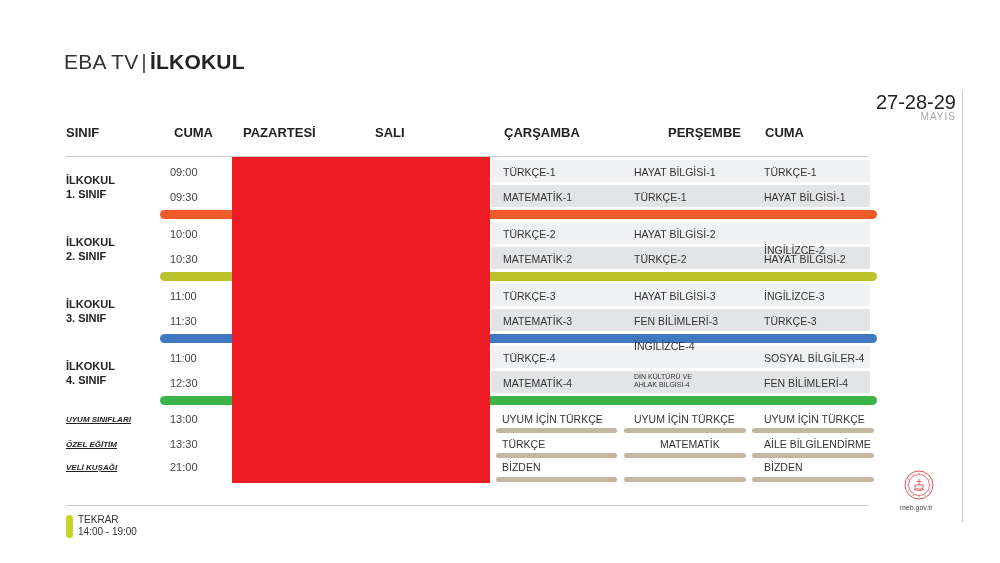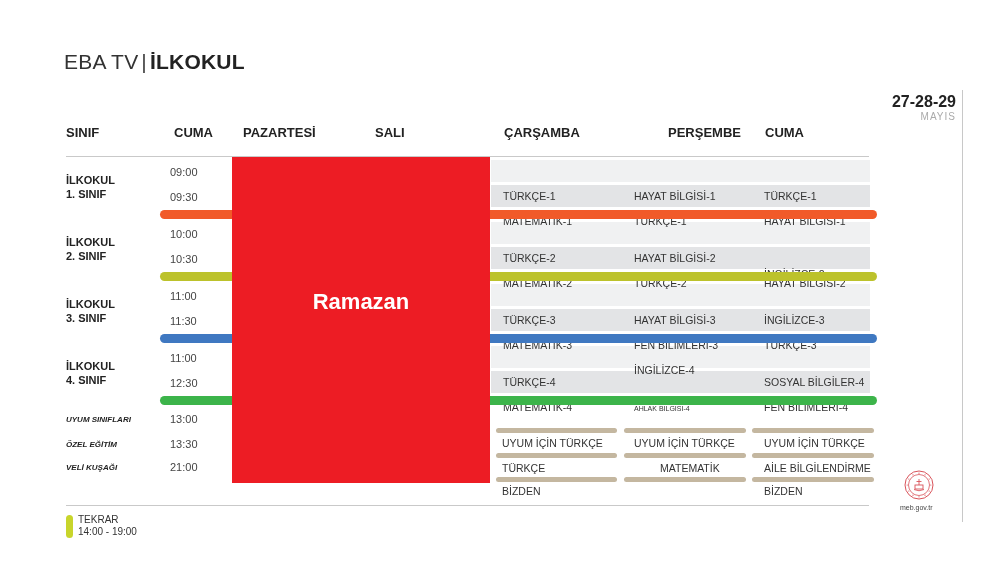--- a/index.html
+++ b/index.html
@@ -7,43 +7,43 @@
     body { position: relative; font-family: "Liberation Sans", "DejaVu Sans", sans-serif; color: #2b2b2b; }
 
     .abs { position: absolute; }
 
     .title { left: 64px; top: 50px; font-size: 21px; color: #333; letter-spacing: 0.2px; white-space: nowrap; }
     .title .light { font-weight: normal; }
     .title .sep { font-weight: normal; margin: 0 3px; color: #444; }
     .title .bold { font-weight: bold; color: #222; }
 
     .date-block { right: 44px; top: 93px; text-align: right; }
-    .date-block .dates { font-size: 16px; font-weight: bold; color: #222; line-height: 18px; }
+    .date-block .dates { font-size: 20px; font-weight: normal; color: #222; line-height: 18px; }
     .date-block .month { font-size: 10px; color: #aaa; letter-spacing: 1px; line-height: 11px; }
 
     .vline-right { left: 962px; top: 90px; width: 1px; height: 432px; background: #c8c8c8; }
 
     .col-header { top: 125px; font-size: 13px; font-weight: bold; color: #222; white-space: nowrap; text-align: center; }
 
     .header-rule { left: 66px; top: 156px; width: 803px; height: 1px; background: #c9c9c9; }
     .bottom-rule { left: 66px; top: 505px; width: 803px; height: 1px; background: #c9c9c9; }
 
     .class-label { left: 66px; font-size: 11px; font-weight: bold; color: #222; line-height: 14px; }
-    .special-label { left: 66px; font-size: 8px; font-weight: bold; font-style: italic; color: #222; }
+    .special-label { left: 66px; font-size: 8px; font-weight: bold; font-style: italic; color: #222; text-decoration: underline; }
 
     .time { left: 170px; font-size: 11px; color: #444; }
 
     .red-block { left: 232px; top: 157px; width: 258px; height: 326px; background: #ed1c24; }
     .holiday-text { left: 232px; top: 288px; width: 258px; text-align: center; color: #fff; font-weight: bold; font-size: 22px; line-height: 27px; }
 
     .row-bg { left: 491px; width: 379px; height: 22px; }
     .row-bg.light { background: #f0f1f2; }
     .row-bg.dark { background: #e3e4e6; }
 
-    .cell { font-size: 10.5px; color: #333; white-space: nowrap; margin-top: 24px; }
+    .cell { font-size: 10.5px; color: #333; white-space: nowrap; }
     .cell.small { font-size: 7px; line-height: 8px; }
 
     .bar { height: 9px; border-radius: 5px; }
     .bar-left { left: 160px; width: 80px; border-radius: 5px 0 0 5px; }
     .bar-right { left: 490px; width: 387px; border-radius: 0 5px 5px 0; }
 
     .tan { height: 5px; border-radius: 3px; background: #c4b7a0; }
 
     .tekrar-mark { left: 66px; top: 515px; width: 7px; height: 23px; border-radius: 4px; background: #c8d52b; }
     .tekrar-text { left: 78px; top: 514px; font-size: 10px; color: #333; line-height: 12px; }
@@ -168,21 +168,20 @@
 <div class="abs time" style="top:461px">21:00</div>
 <div class="abs cell" style="left:502px;top:461px">BİZDEN</div>
 <div class="abs cell" style="left:634px;top:461px"></div>
 <div class="abs cell" style="left:764px;top:461px">BİZDEN</div>
 <div class="abs tan" style="left:496px;top:477px;width:121px"></div>
 <div class="abs tan" style="left:624px;top:477px;width:122px"></div>
 <div class="abs tan" style="left:752px;top:477px;width:122px"></div>
 
 <div class="abs red-block"></div>
 <div class="abs holiday-text">
-  <div>Ramazan</div>
 </div>
 
 <div class="abs bottom-rule"></div>
 <div class="abs tekrar-mark"></div>
 <div class="abs tekrar-text">
   <div>TEKRAR</div>
   <div>14:00 - 19:00</div>
 </div>
 
 <div class="abs logo">

